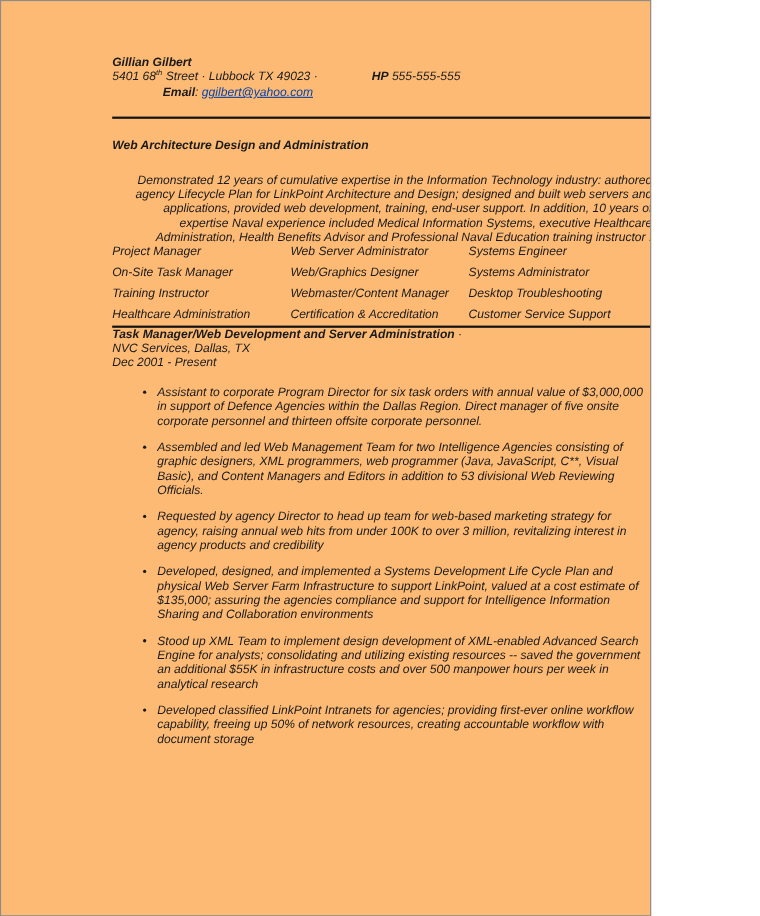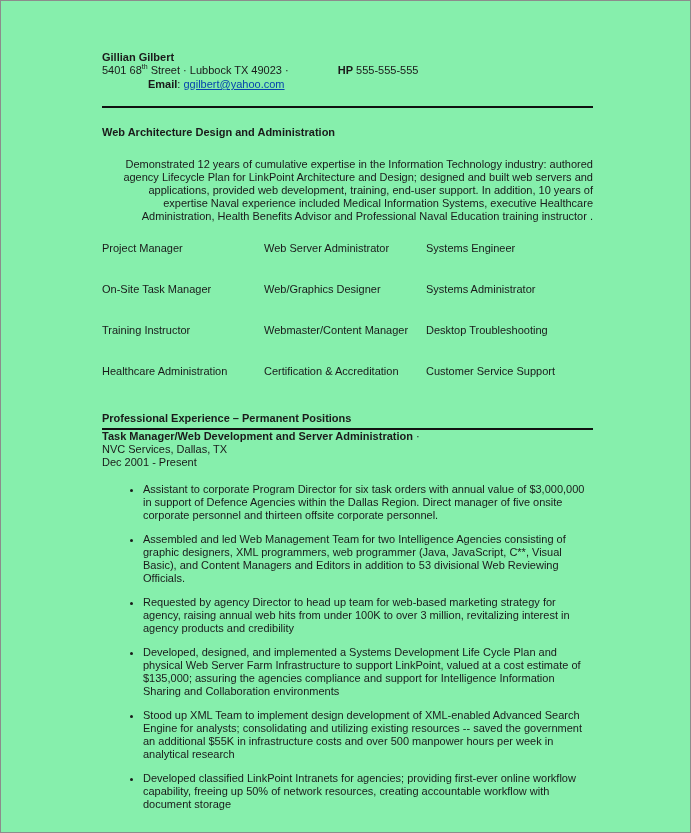--- a/index.html
+++ b/index.html
@@ -11,25 +11,26 @@
   }
 
   body {
     font-family: "Liberation Sans", "DejaVu Sans", sans-serif;
     font-size: 11px;
     line-height: 13px;
     color: #1a1a1a;
   }
 
   .page {
-    width: 691px;
+    width: 592px;
     height: 833px;
     border: 1px solid #8c8c8c;
-    background: #86efac;
+    background: #fdba74;
     overflow: hidden;
+    font-style: italic;
   }
 
   .content {
     margin: 50px 99px 0 101px;
     width: 491px;
   }
 
   .name {
     font-weight: bold;
   }
@@ -64,24 +65,23 @@
   }
 
   .section1-title { margin-top: 18px; }
 
   .summary-paragraph {
     margin-top: 19px;
     text-align: right;
   }
 
   .skills-grid {
-    margin-top: 19px;
     display: grid;
     grid-template-columns: 162px 162px 167px;
-    row-gap: 28px;
+    row-gap: 6px;
   }
 
   .section2-title { margin-top: 34px; }
 
   .rule-2 { margin-top: 3px; }
 
   .job-block { }
 
   .job-title-line .job-title { font-weight: bold; }
 
@@ -126,21 +126,20 @@
         <div class="skill">Training Instructor</div>
         <div class="skill">Webmaster/Content Manager</div>
         <div class="skill">Desktop Troubleshooting</div>
         <div class="skill">Healthcare Administration</div>
         <div class="skill">Certification &amp; Accreditation</div>
         <div class="skill">Customer Service Support</div>
       </div>
     </section>
 
     <section>
-      <h2 class="section-title section2-title">Professional Experience – Permanent Positions</h2>
       <hr class="rule rule-2">
 
       <div class="job-block">
         <div class="job-title-line"><span class="job-title">Task Manager/Web Development and Server Administration</span><span> ·</span></div>
         <div class="job-company">NVC Services, Dallas, TX</div>
         <div class="job-dates">Dec 2001 - Present</div>
       </div>
 
       <ul class="bullets">
         <li>Assistant to corporate Program Director for six task orders with annual value of $3,000,000 in support of Defence Agencies within the Dallas Region.  Direct manager of five onsite corporate personnel and thirteen offsite corporate personnel.</li>

